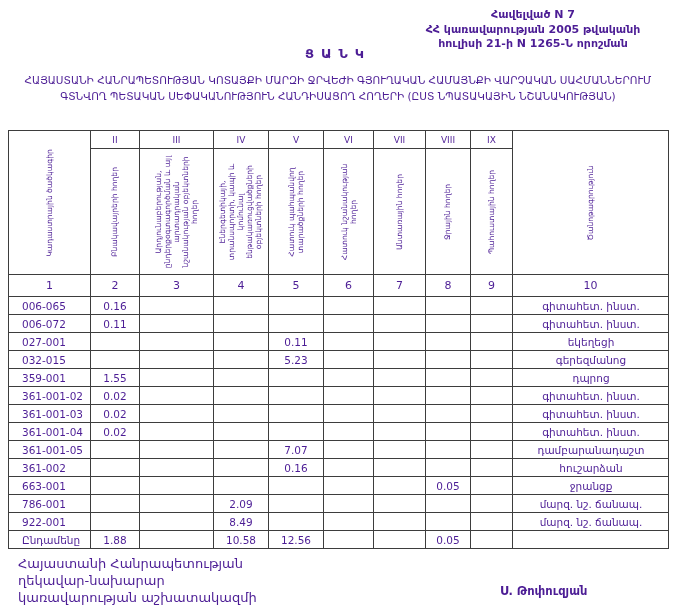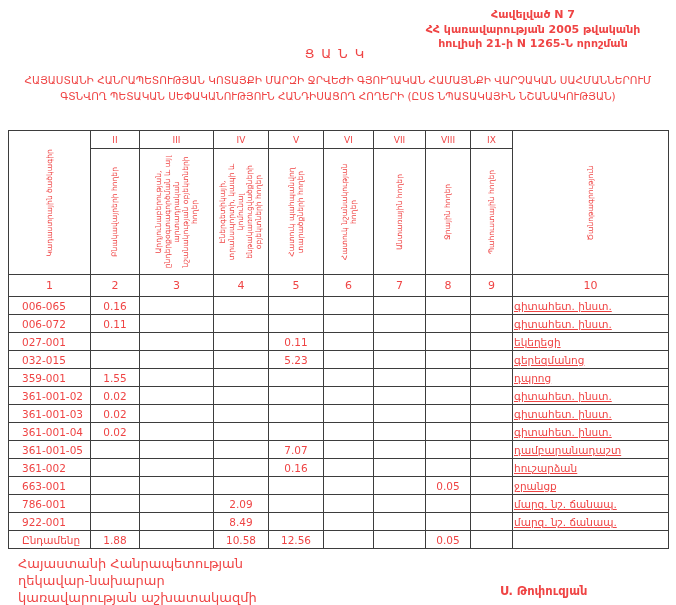--- a/index.html
+++ b/index.html
@@ -1,28 +1,28 @@
 <!DOCTYPE html>
 <html><head>
 <meta charset="utf-8">
 <style>
   * { margin:0; padding:0; box-sizing:border-box; }
   html,body { background:#e8e8e8; }
   .page {
     position:relative; width:676px; height:605px; margin:0 auto;
-    background:#ffffff; color:#ef4444; overflow:hidden;
+    background:#ffffff; color:#4c1d95; overflow:hidden;
     font-family:"DejaVu Sans","Liberation Sans",sans-serif;
   }
   .appendix {
     position:absolute; top:8px; right:18px; width:250px;
     text-align:center; font-weight:bold; font-size:11px; line-height:1.32;
   }
   .doc-title {
     position:absolute; top:46px; left:0; right:0;
-    text-align:center; font-weight:normal; font-size:13px; letter-spacing:7px;
+    text-align:center; font-weight:bold; font-size:13px; letter-spacing:7px;
   }
   .doc-subtitle {
     position:absolute; top:73px; left:14px; right:14px;
     text-align:center; font-size:10.5px; line-height:1.5;
   }
   .tbl-wrap { position:absolute; top:130px; left:8px; }
   table { border-collapse:collapse; table-layout:fixed; width:660px; }
   th, td { border:1px solid #3d3d3d; font-weight:normal; overflow:hidden; }
   tr.roman-row th { height:18px; font-size:9px; text-align:center;margin-left:48px; }
   tr.label-row th { height:126px; }
@@ -32,21 +32,21 @@
     transform:translate(-50%,-50%) rotate(-90deg);
     width:118px; font-size:7.6px; line-height:1.2; text-align:center;
   }
   th.vtall { height:144px; }
   th.vtall .vtext { width:138px; }
   th.c10 .vtext { width:150px; }
   tr.num-row th { height:22px; font-size:11px; text-align:center; font-weight:normal; }
   tbody td { height:18px; font-size:10.5px; white-space:nowrap; }
   td.code { text-align:left; padding-left:13px; }
   td.num  { text-align:center; }
-  td.note { text-align:left; padding-left:1px;text-decoration:underline; }
+  td.note { text-align:center; padding-left:1px; }
   .footer-left {
     position:absolute; left:18px; top:556px;
     font-weight:normal; font-size:13px; line-height:1.3;
   }
   .signature {
     position:absolute; left:500px; top:584px;
     font-weight:bold; font-size:11.5px;
   }
 </style>
 </head>

